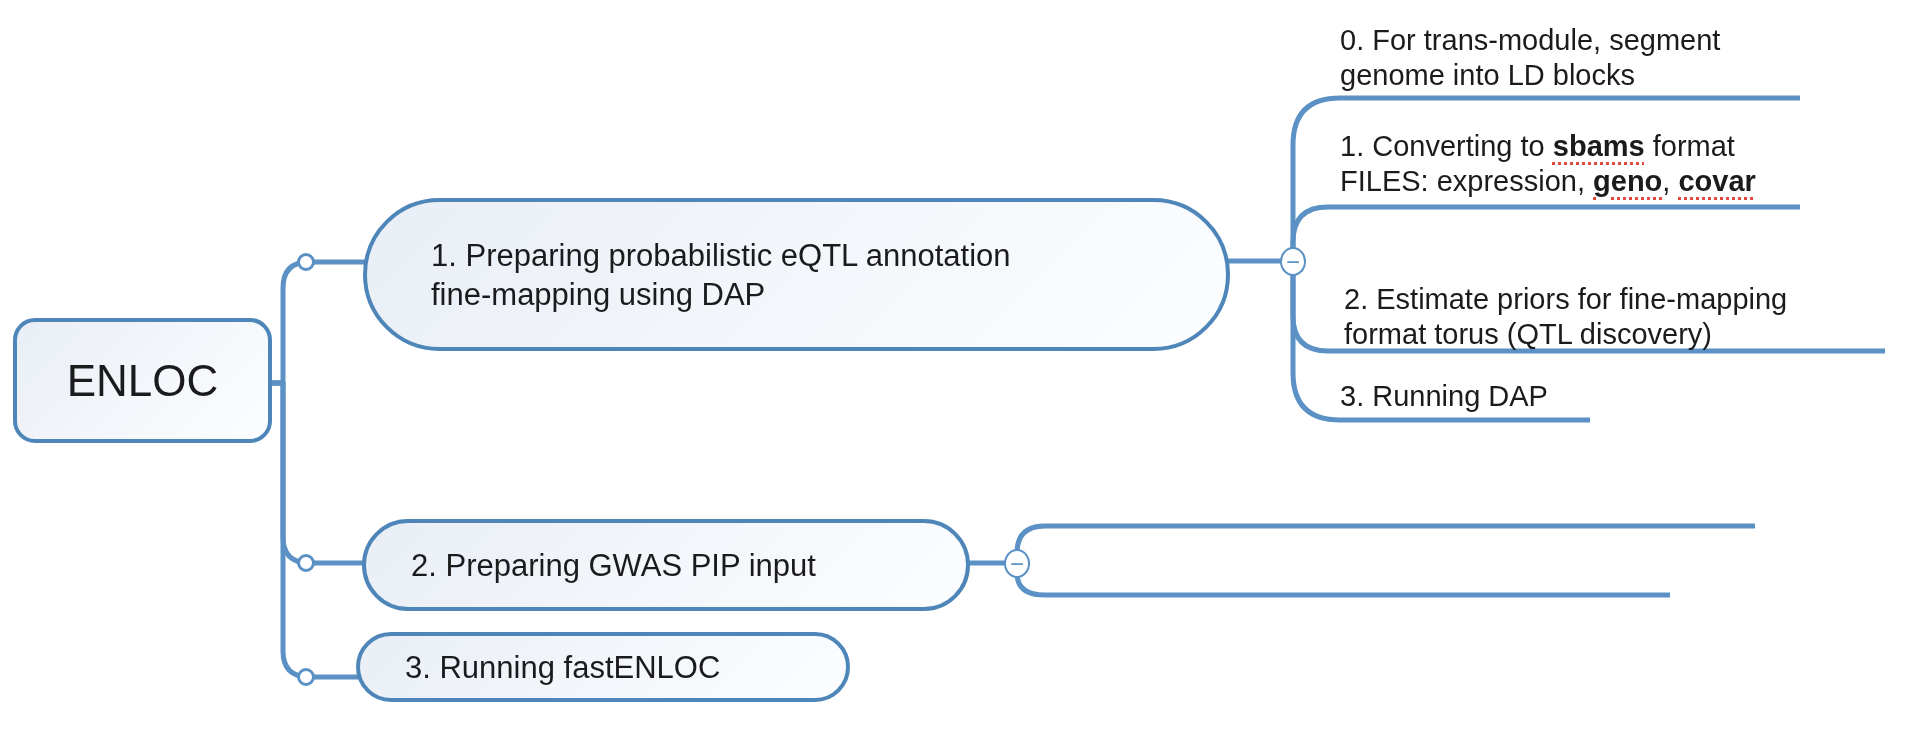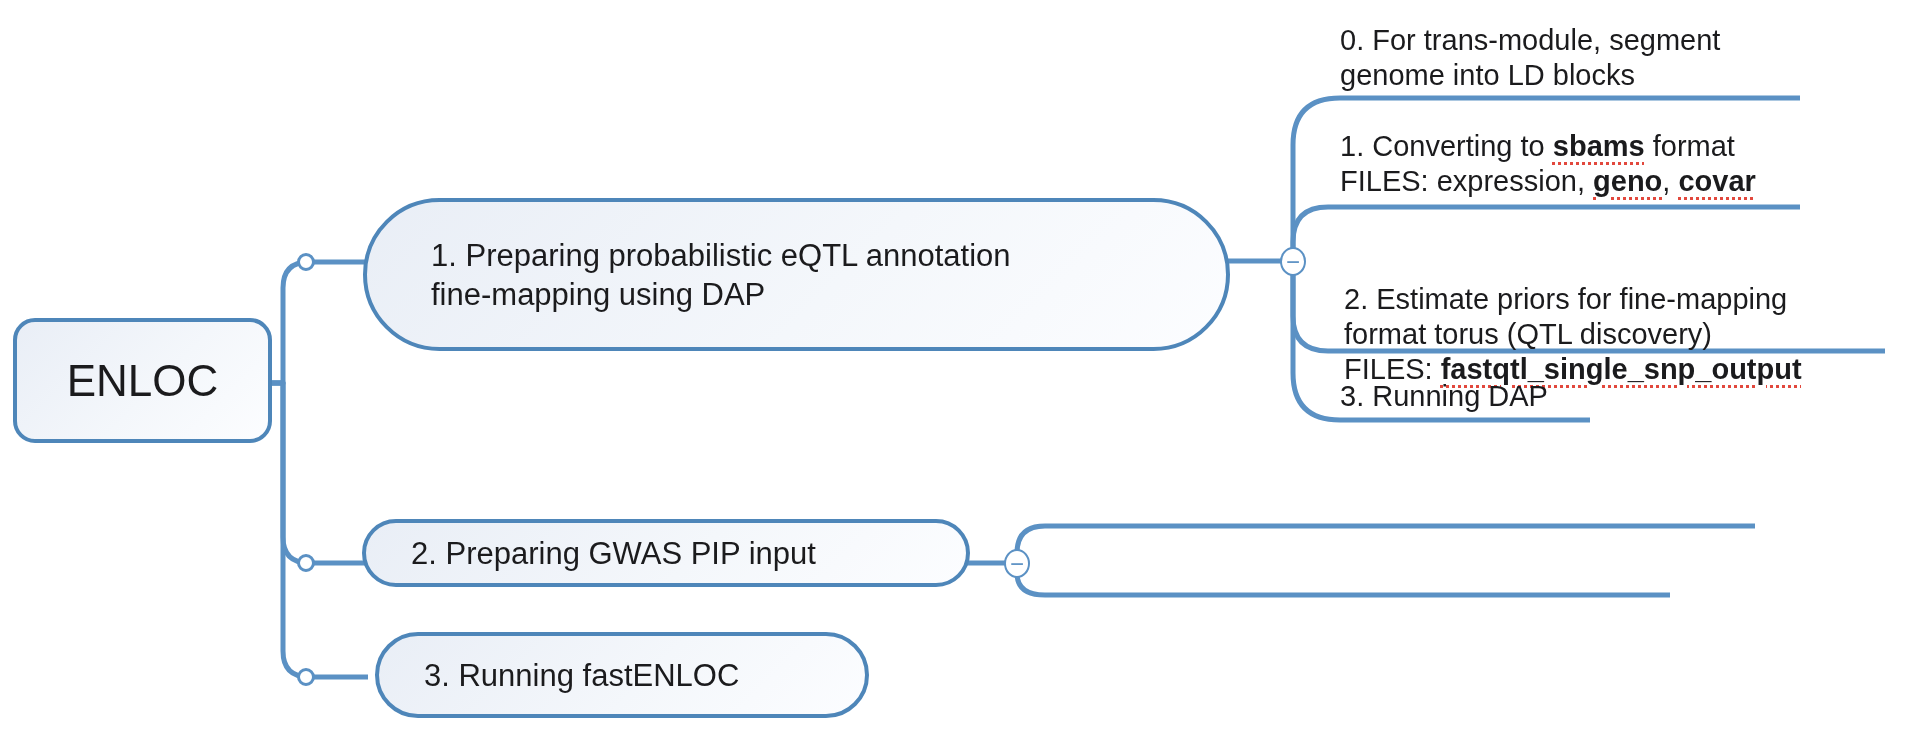--- a/index.html
+++ b/index.html
@@ -105,25 +105,25 @@
 
   <div class="node root-node" style="left:13px; top:318px; width:259px; height:125px;">
     <span>ENLOC</span>
   </div>
 
   <div class="node pill" style="left:363px; top:198px; width:867px; height:153px; padding:0 30px 0 64px;">
     <span class="pill-label">1. Preparing probabilistic eQTL annotation
 fine-mapping using DAP</span>
   </div>
 
-  <div class="node pill" style="left:362px; top:519px; width:608px; height:68px; padding:0 30px 0 45px;">
+  <div class="node pill" style="left:362px; top:519px; width:608px; height:92px; padding:0 30px 0 45px;">
     <span class="pill-label">2. Preparing GWAS PIP input</span>
   </div>
 
-  <div class="node pill" style="left:375px; top:632px; width:494px; height:86px; padding:0 30px 0 45px;">
+  <div class="node pill" style="left:356px; top:632px; width:494px; height:70px; padding:0 30px 0 45px;">
     <span class="pill-label">3. Running fastENLOC</span>
   </div>
 
   <div class="collapse-btn" style="left:1280px; top:247px;">
     <span>−</span>
   </div>
   <div class="collapse-btn" style="left:1004px; top:549px;">
     <span>−</span>
   </div>
 
@@ -137,23 +137,20 @@
       <span>1. Converting to </span><span class="sq">sbams</span><span> format</span>
     </div>
     <div>
       <span>FILES: expression, </span><span class="sq">geno</span><span>, </span><span class="sq">covar</span>
     </div>
   </div>
 
   <div class="leaf" style="left:1344px; top:240px;margin-top:42px;">
     <div><span>2. Estimate priors for fine-mapping</span></div>
     <div><span>format torus (QTL discovery)</span></div>
-    <div>
-      <span>FILES: </span><span class="sq">fastqtl_single_snp_output</span>
-    </div>
   </div>
 
   <div class="leaf" style="left:1340px; top:379px;">
     <div><span>3. Running DAP</span></div>
   </div>
 
 
 
 </div>
 

